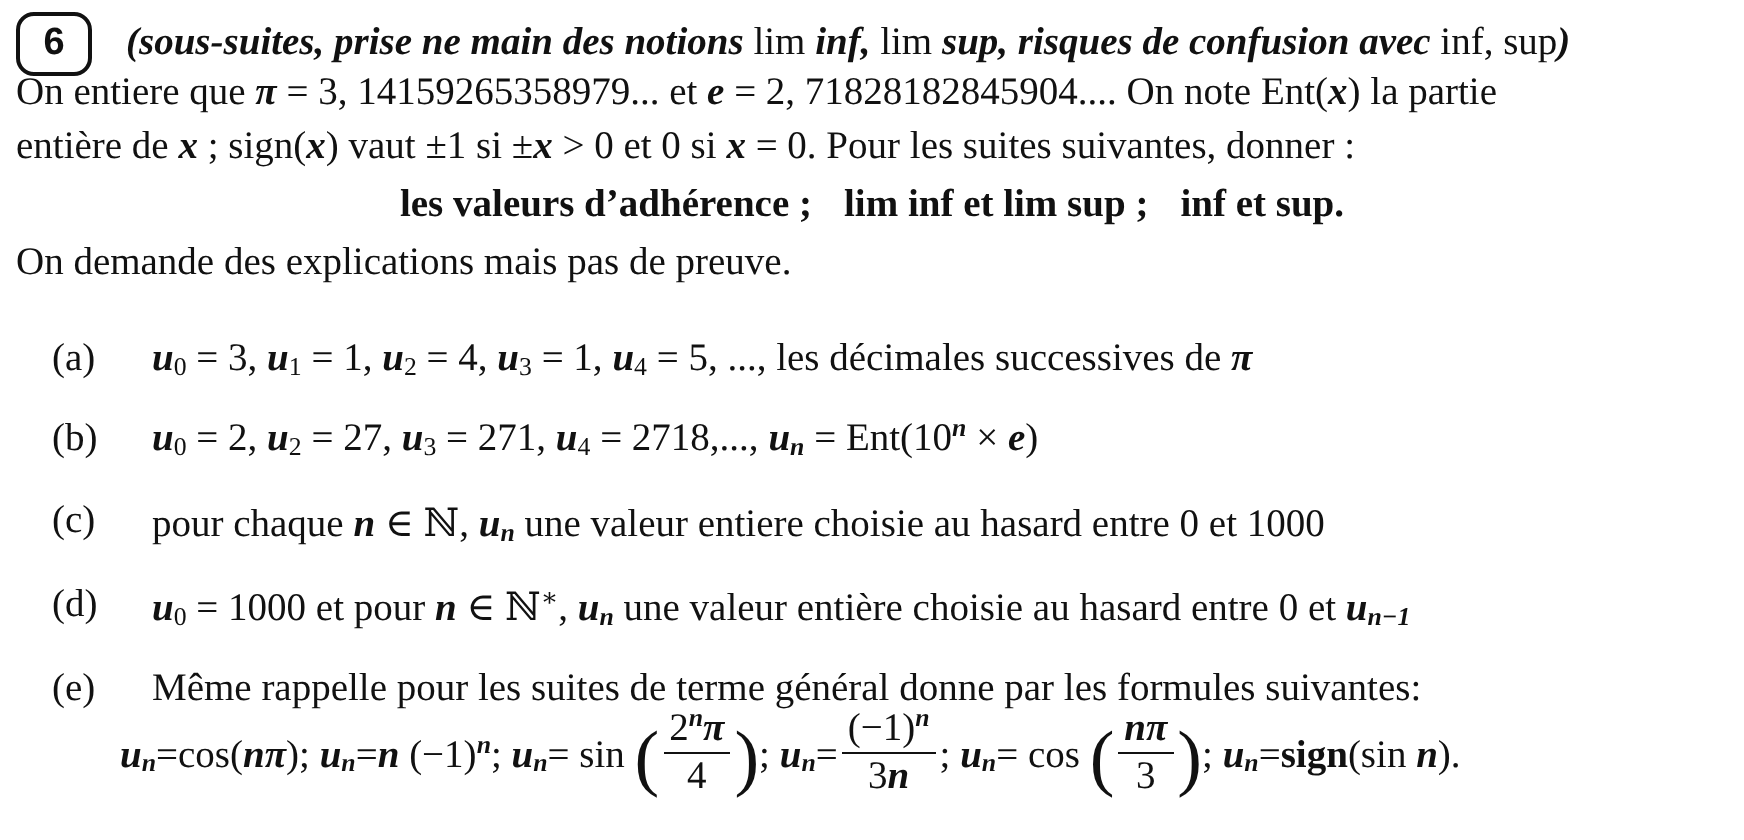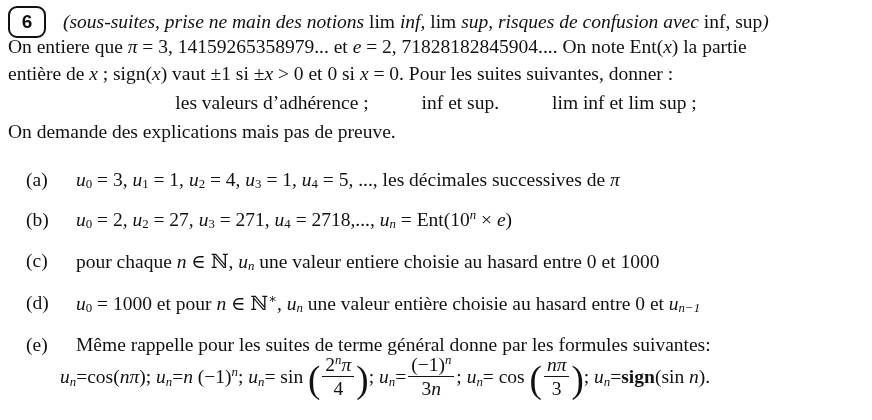--- a/index.html
+++ b/index.html
@@ -7,30 +7,30 @@
         font-family:"Liberation Serif","DejaVu Serif",serif;font-size:19.5px;overflow:hidden;}
   .header{position:absolute;top:6px;left:8px;display:flex;align-items:center;}
   .numbox{width:34px;height:28px;border:2.5px solid #111;border-radius:9px;
           display:flex;align-items:center;justify-content:center;
           font-family:"Liberation Sans","DejaVu Sans",sans-serif;font-weight:bold;font-size:19px;}
   .title{margin-left:17px;white-space:nowrap;}
   .line{position:absolute;left:8px;white-space:nowrap;}
   .l1{top:36px;}
   .l2{top:63px;text-align:center;}
   .summary{position:absolute;top:92px;left:0;width:872px;display:flex;justify-content:center;
-           gap:53px;white-space:nowrap;}
+           gap:16px;white-space:nowrap;font-weight:bold;}
   .note{top:121px;}
   .item{position:absolute;left:26px;display:flex;white-space:nowrap;}
   .item .label{width:30px;flex:none;}
   .item .content{margin-left:20px;text-align:center;}
   .ia{top:169px;} .ib{top:209px;} .ic{top:250px;} .id{top:292px;} .ie{top:334px;}
   .formula{position:absolute;left:60px;top:338px;line-height:58px;white-space:nowrap;}
   sub{font-size:66%;vertical-align:-0.18em;line-height:0;}
   sup{font-size:66%;vertical-align:0.55em;line-height:0;}
-  .mi{font-style:italic;}
+  .mi{font-style:italic;font-weight:bold;}
   .mb{font-weight:bold;}
   .bigp{font-size:190%;vertical-align:middle;line-height:0;position:relative;top:1px;}
   .frac{display:inline-block;vertical-align:middle;text-align:center;line-height:1.1;
         margin:18px 2px;position:relative;top:-2px;}
   .frac .num{display:block;border-bottom:1.4px solid #111;padding:0 3px 1px;}
   .frac .den{display:block;padding-top:1px;}
 </style>
 </head>
 <body>
 
@@ -41,22 +41,22 @@
       <span>6</span>
     </div>
     <div class="title"><span class="mi">(sous-suites, prise ne main des notions </span><span>lim </span><span class="mi">inf, </span><span>lim </span><span class="mi">sup, risques de confusion avec </span><span>inf, sup</span><span class="mi">)</span></div>
   </div>
 
   <div class="line l1"><span>On entiere que </span><span class="mi">π</span><span> = 3, 14159265358979... et </span><span class="mi">e</span><span> = 2, 71828182845904.... On note Ent(</span><span class="mi">x</span><span>) la partie</span></div>
   <div class="line l2"><span>entière de </span><span class="mi">x</span><span> ; sign(</span><span class="mi">x</span><span>) vaut ±1 si ±</span><span class="mi">x</span><span> &gt; 0 et 0 si </span><span class="mi">x</span><span> = 0. Pour les suites suivantes, donner :</span></div>
 
   <div class="summary">
     <span>les valeurs d’adhérence ;</span>
+    <span>lim inf et lim sup ;</span>
     <span>inf et sup.</span>
-    <span>lim inf et lim sup ;</span>
   </div>
 
   <div class="line note">On demande des explications mais pas de preuve.</div>
 
   <div class="item ia">
     <span class="label">(a)</span>
     <span class="content"><span class="mi">u</span><sub>0</sub><span> = 3, </span><span class="mi">u</span><sub>1</sub><span> = 1, </span><span class="mi">u</span><sub>2</sub><span> = 4, </span><span class="mi">u</span><sub>3</sub><span> = 1, </span><span class="mi">u</span><sub>4</sub><span> = 5, ..., les décimales successives de </span><span class="mi">π</span></span>
   </div>
 
   <div class="item ib">

